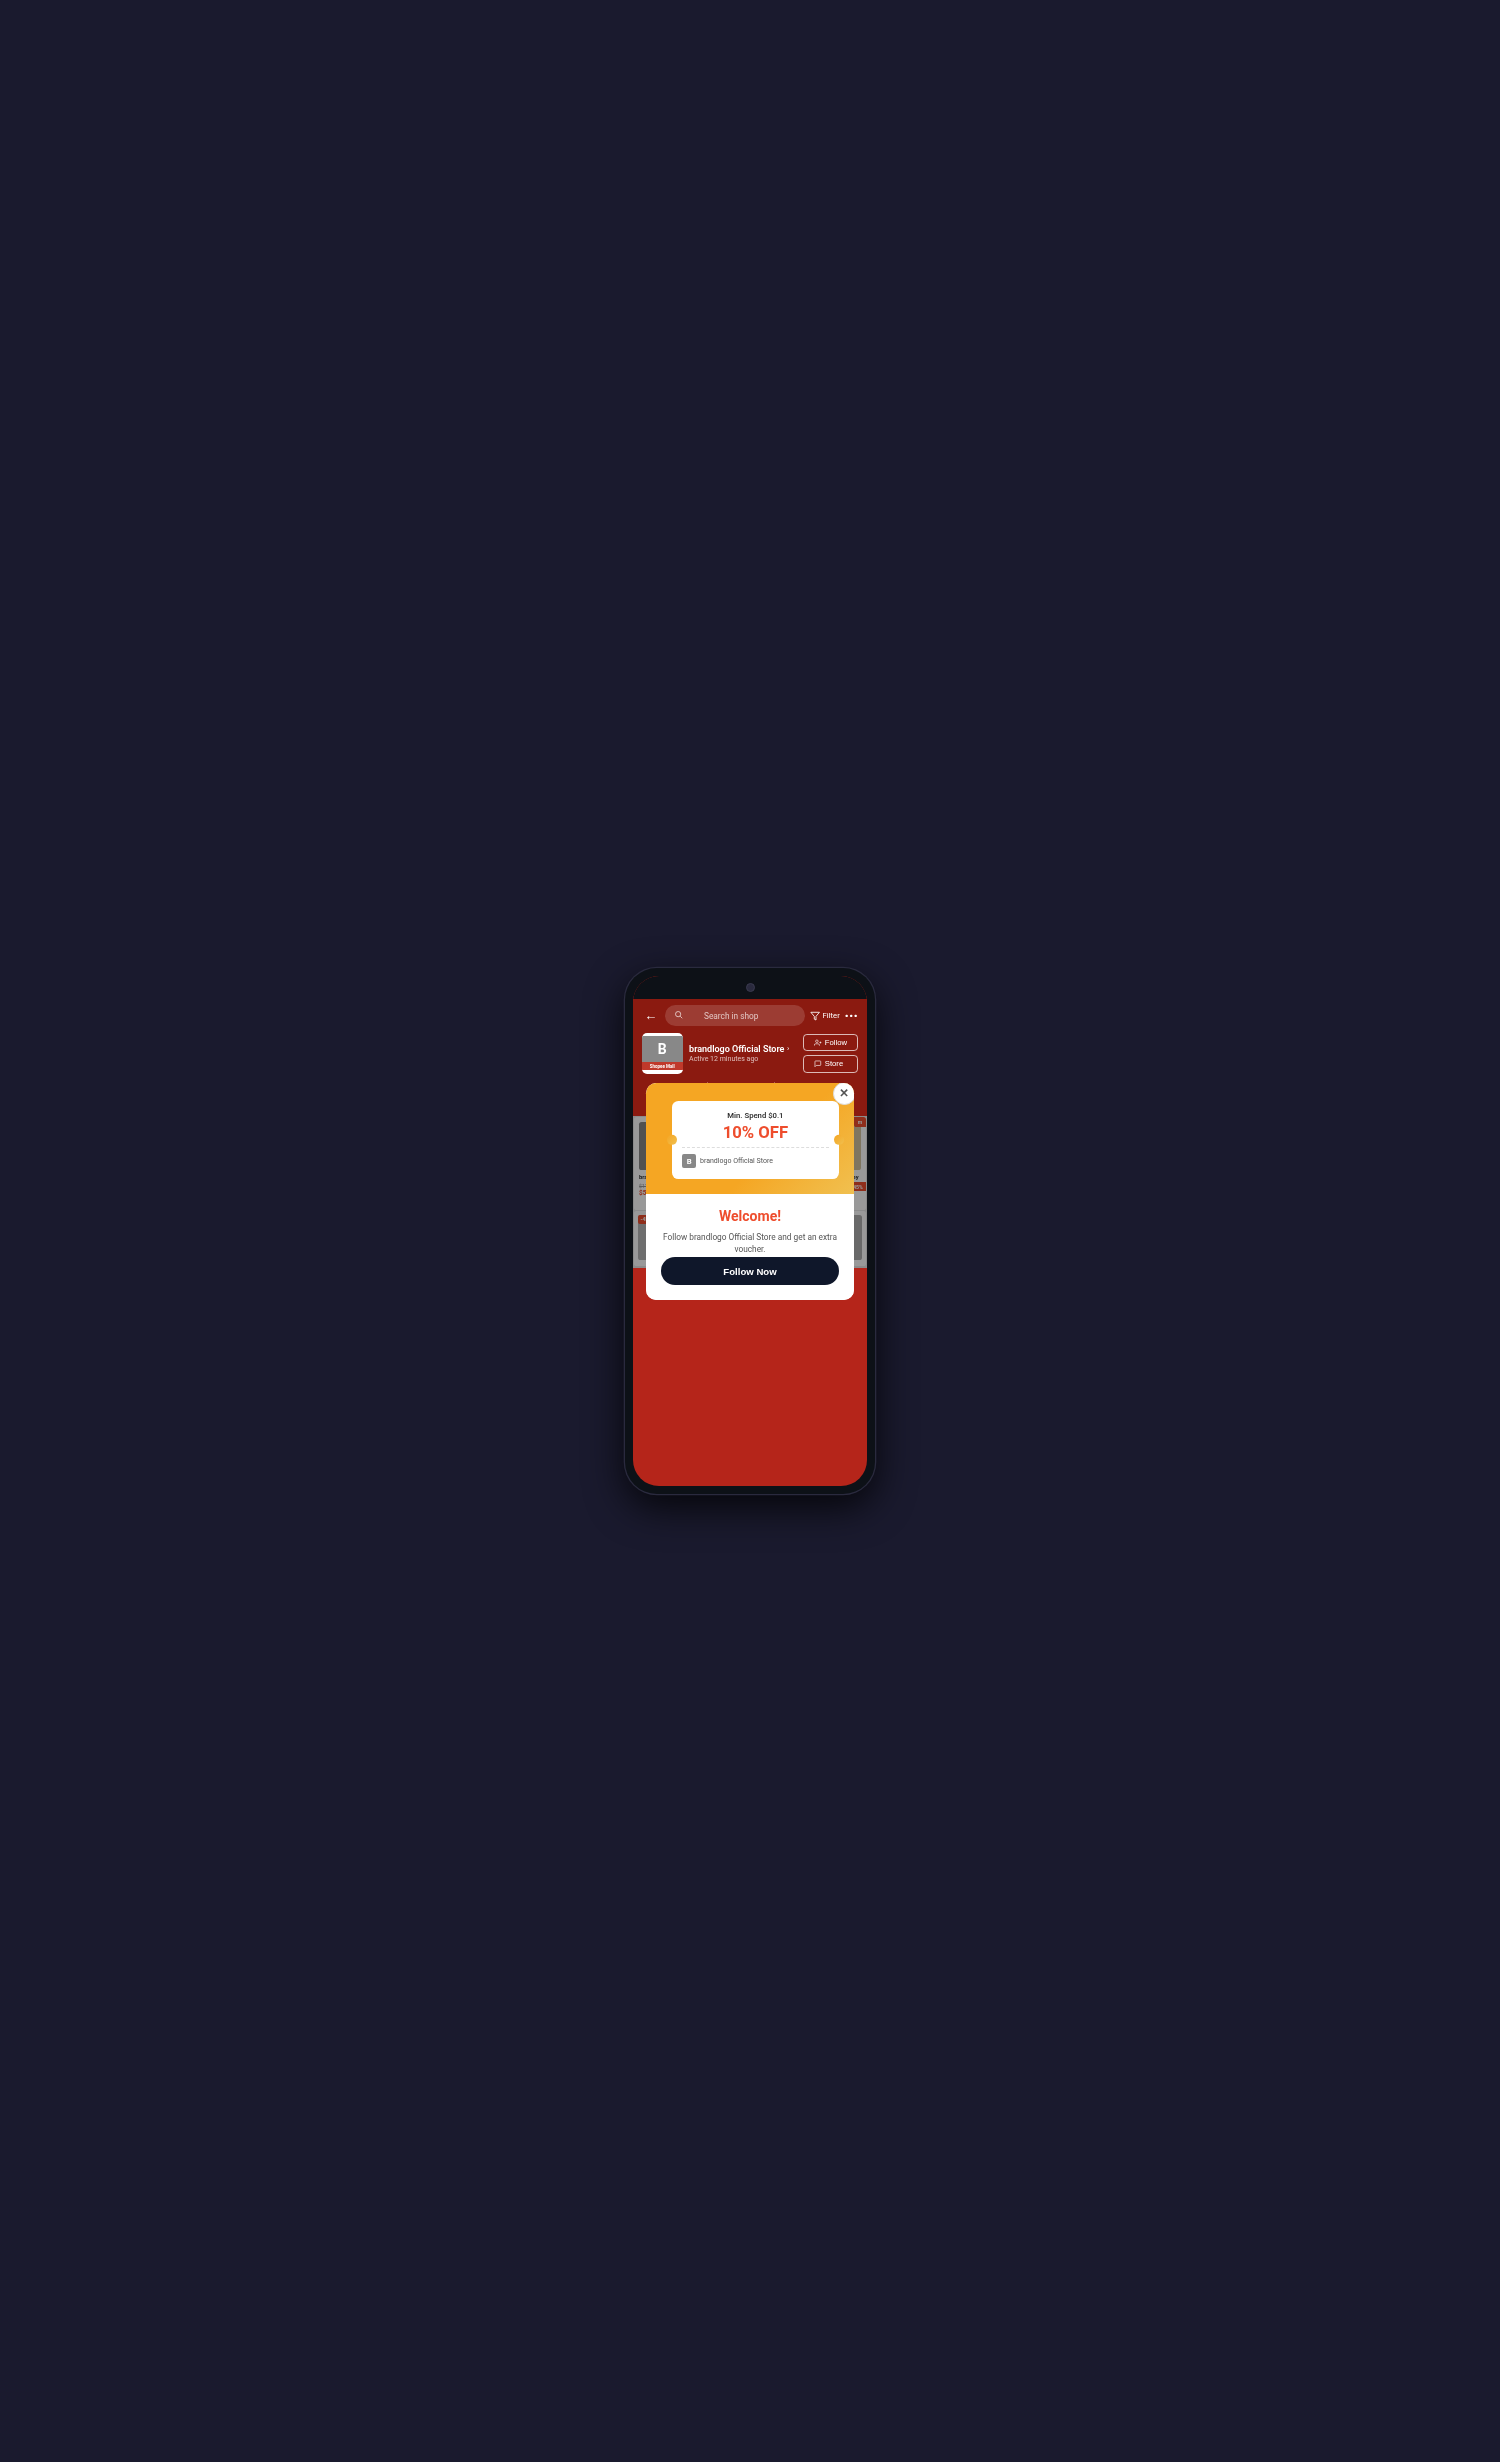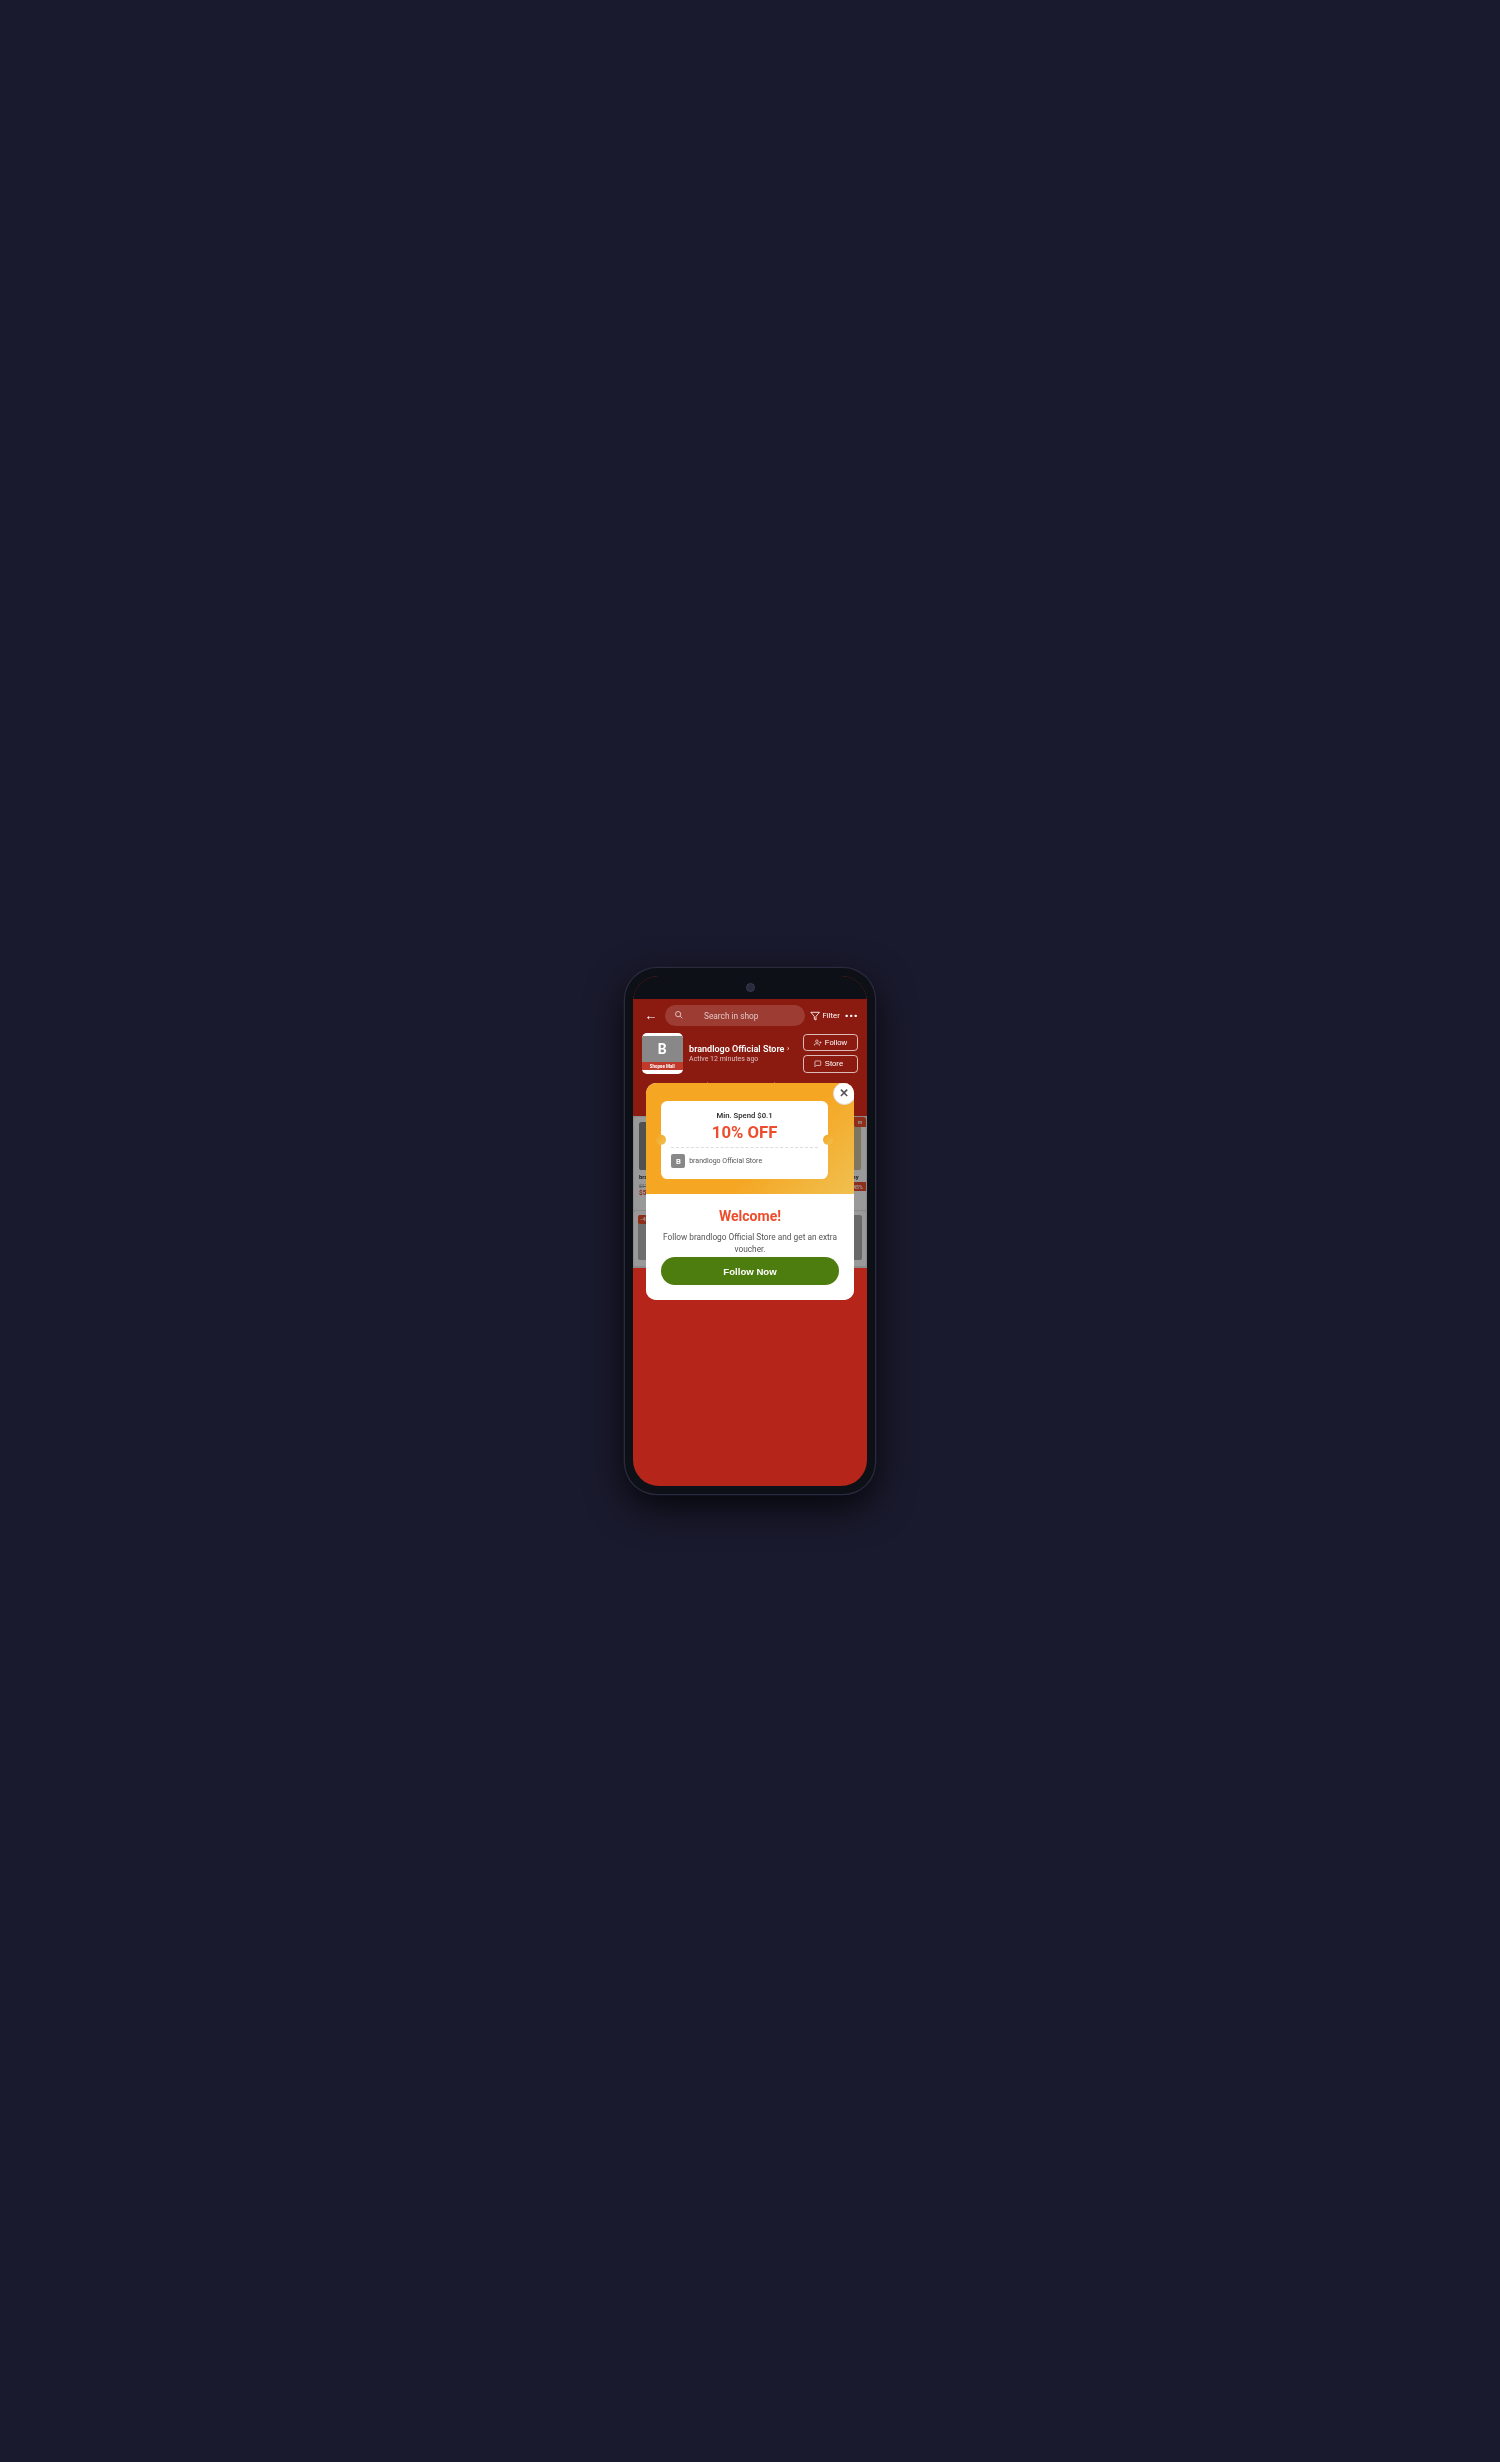--- a/index.html
+++ b/index.html
@@ -267,21 +267,21 @@
       border: 1.3px solid #ddd;
       z-index: 20;
       font-weight: bold;
     }
 
     
     .voucher-section {
       background: linear-gradient(135deg, #f5a623 0%, #f5a623 60%, #f0c050 100%);
       padding: 18px 15.4px 15.4px;
       display: flex;
-      justify-content: flex-start;
+      justify-content: flex-end;
     }
 
     .voucher-card {
       background: white;
       border-radius: 6.4px;
       width: 167px;
       padding: 10.3px;
       position: relative;
     }
 
@@ -366,21 +366,21 @@
     }
 
     .welcome-desc {
       font-size: 8.3px;
       color: #555;
       line-height: 1.5;
       margin-bottom: 2px;
     }
 
     .follow-now-btn {
-      background: #4d7c0f;
+      background: #0f172a;
       color: white;
       border: none;
       border-radius: 15.4px;
       padding: 8.3px 0;
       width: 100%;
       font-size: 9.6px;
       font-weight: 600;
       cursor: pointer;
     }
 

